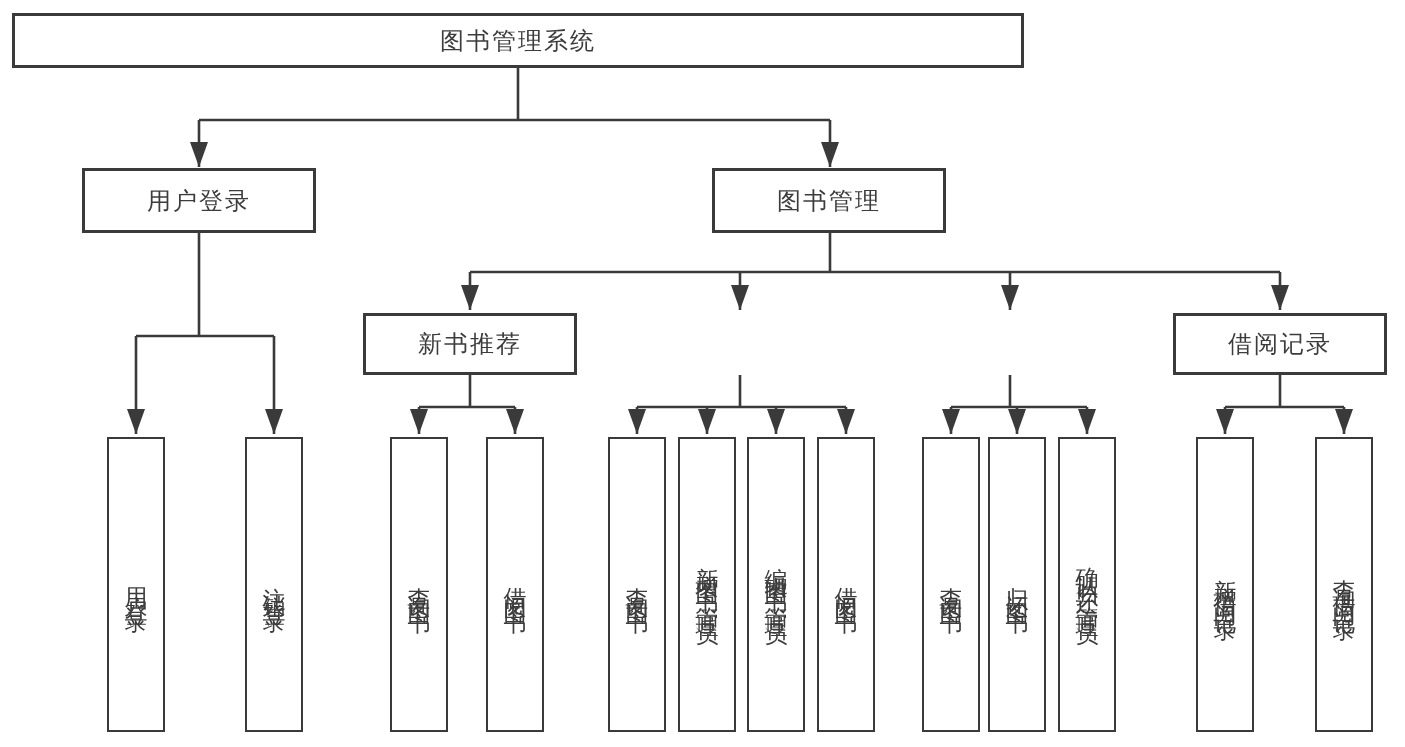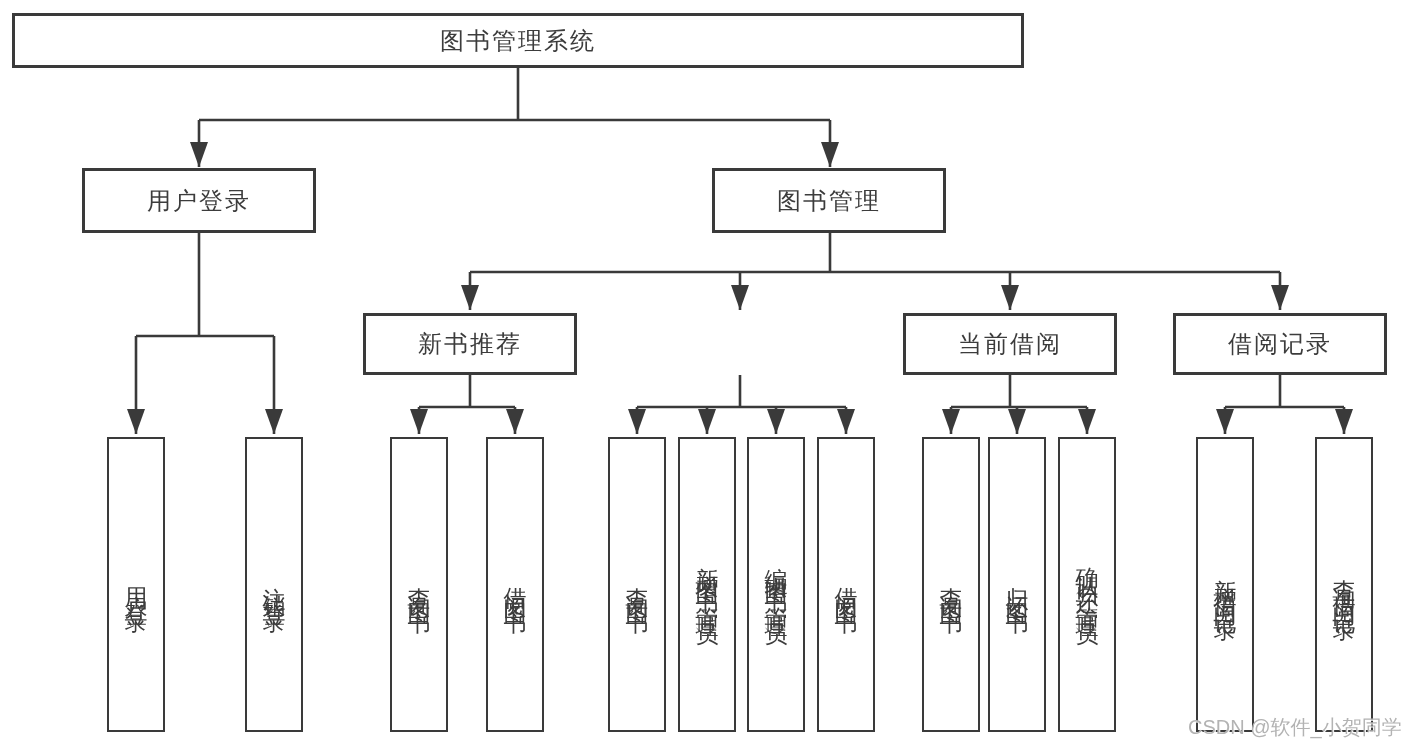--- a/index.html
+++ b/index.html
@@ -149,23 +149,20 @@
   <div class="box hbox lvl2" style="left:82px;">
     <span>用户登录</span>
   </div>
   <div class="box hbox lvl3" style="left:363px;">
     <span>新书推荐</span>
   </div>
 
   <div class="box hbox lvl2" style="left:712px;">
     <span>图书管理</span>
   </div>
-  <div class="box hbox lvl3" style="left:903px;">
-    <span>当前借阅</span>
-  </div>
   <div class="box hbox lvl3" style="left:1173px;">
     <span>借阅记录</span>
   </div>
 
   <div class="box leaf" style="left:107px;">
     <span class="vtext">用户登录</span>
   </div>
   <div class="box leaf" style="left:245px;">
     <span class="vtext">注销登录</span>
   </div>
@@ -200,15 +197,14 @@
     <span class="vtext">确认归还（管理员）</span>
   </div>
 
   <div class="box leaf" style="left:1196px;">
     <span class="vtext">新增借阅记录</span>
   </div>
   <div class="box leaf" style="left:1315px;">
     <span class="vtext">查询借阅记录</span>
   </div>
 
-  <div class="watermark">CSDN @软件_小贺同学</div>
 
 </div>
 
 </body></html>

